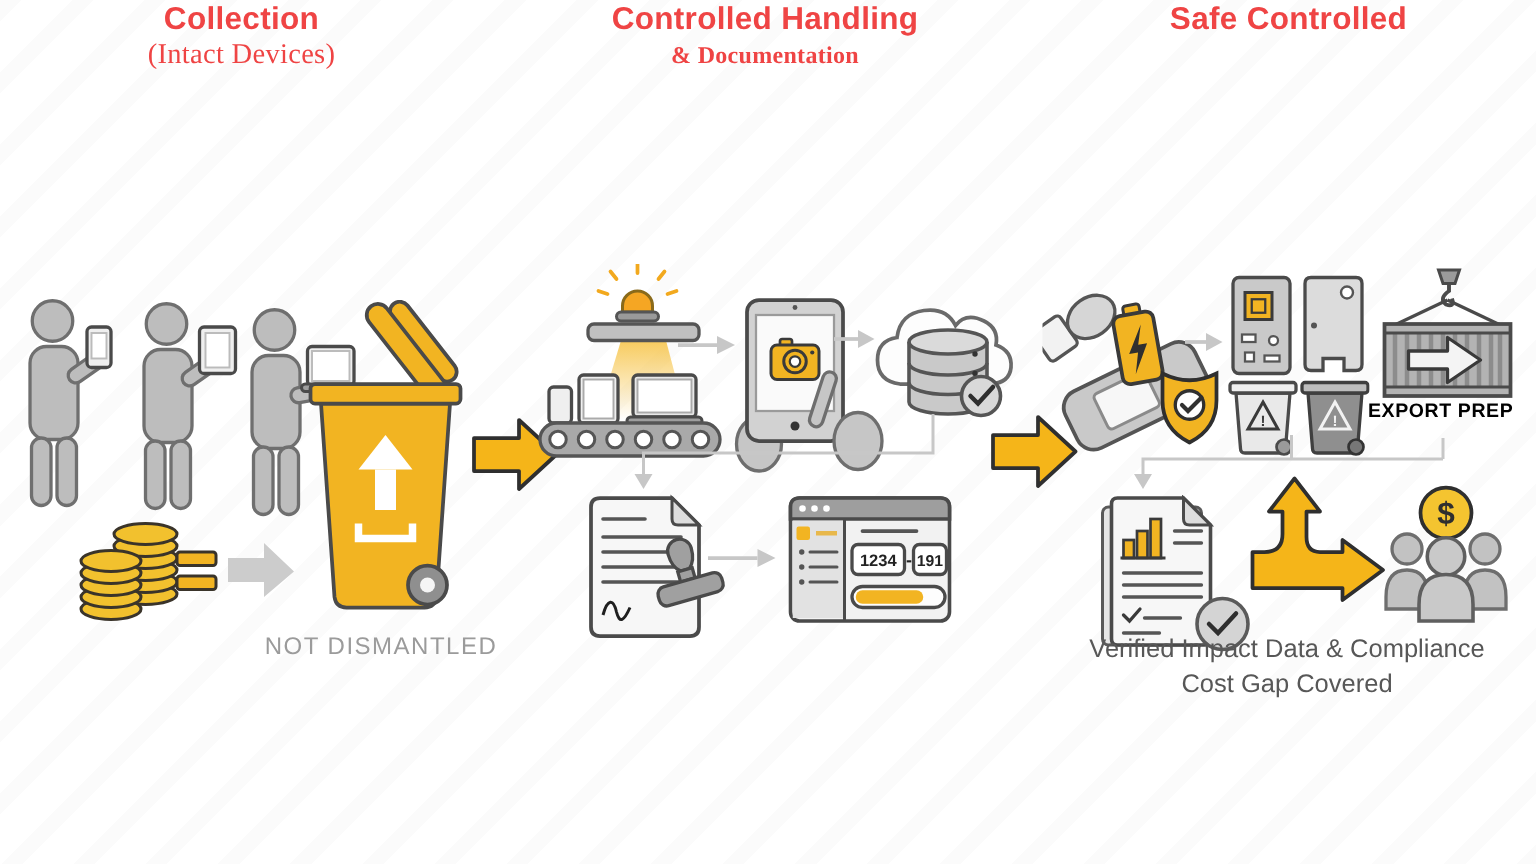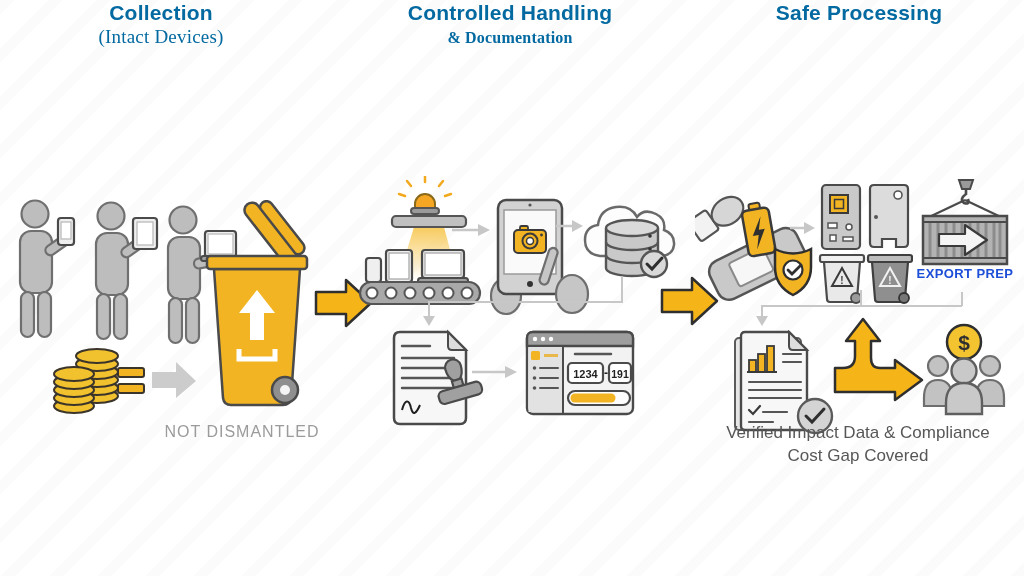--- a/index.html
+++ b/index.html
@@ -6,30 +6,30 @@
   .canvas{
     position:relative;width:1024px;height:576px;background:#ffffff;overflow:hidden;
     font-family:"Liberation Sans",sans-serif;
   }
   .canvas::before{ 
     content:"";position:absolute;inset:0;
     background:repeating-linear-gradient(135deg,rgba(0,0,0,0.015) 0 10px,transparent 10px 34px);
     pointer-events:none;
   }
   .abs{position:absolute;}
-  .stage-title{position:absolute;text-align:center;color:#0369a1;}
+  .stage-title{position:absolute;text-align:center;color:#ef4444;}
   .stage-title .t1{font-size:21px;font-weight:700;line-height:25px;letter-spacing:.2px;}
   .stage-title .t2{font-size:19px;line-height:24px;letter-spacing:.2px;font-family:Liberation Serif, serif;}
   .stage-title.bold2 .t2{font-weight:700;font-size:16px;line-height:25px;}
   .note-text{
     position:absolute;text-align:center;color:#9B9B9B;font-size:16px;
     font-weight:500;letter-spacing:1px;
   }
   .export-label{
-    position:absolute;text-align:center;color:#1d4ed8;font-size:13px;
+    position:absolute;text-align:left;color:#000000;font-size:13px;
     font-weight:700;letter-spacing:.4px;
   }
   .caption{
     position:absolute;text-align:center;color:#575757;font-size:17px;line-height:23px;
   }
   svg{display:block;}
   svg text{font-family:"Liberation Sans",sans-serif;}
 </style>
 </head>
 <body>
@@ -103,21 +103,21 @@
       </g>
       <path d="M19,69 L105,69 L96,198 Q95,205 88,205 L36,205 Q29,205 28,198 Z" fill="#F2B422" stroke="#4A4A4A" stroke-width="2.5"></path>
       <rect x="12" y="56" width="100" height="13" rx="3" fill="#F2B422" stroke="#4A4A4A" stroke-width="2.5"></rect>
       <polygon points="62,90 80,113 44,113" fill="#FFFFFF"></polygon>
       <rect x="55" y="113" width="14" height="27" fill="#FFFFFF"></rect>
       <path d="M44,149 v10 h36 v-10" fill="none" stroke="#FFFFFF" stroke-width="5"></path>
       <circle cx="90" cy="190" r="13" fill="#8F8F8F" stroke="#4A4A4A" stroke-width="2.5"></circle>
       <circle cx="90" cy="190" r="5" fill="#F5F5F5"></circle>
     </svg>
 
-    <div class="note-text" style="left:132px;top:423px;width:220px;">NOT DISMANTLED</div>
+    <div class="note-text" style="left:144px;top:423px;width:220px;">NOT DISMANTLED</div>
   </div>
 
   <svg class="abs" style="left:314px;top:276px;" width="60" height="54" viewBox="0 0 60 54">
     <polygon points="2,16 32,16 32,4 57,27 32,50 32,38 2,38" fill="#F5B519" stroke="#2F2F2F" stroke-width="2.5" stroke-linejoin="round"></polygon>
   </svg>
 
   <div>
 
     <div class="stage-title bold2" style="left:348px;top:108;width:324px;">
       <div class="t1">Controlled Handling</div>
@@ -235,21 +235,21 @@
     </svg>
   </div>
 
   <svg class="abs" style="left:660px;top:274px;" width="60" height="54" viewBox="0 0 60 54">
     <polygon points="2,16 32,16 32,4 57,27 32,50 32,38 2,38" fill="#F5B519" stroke="#2F2F2F" stroke-width="2.5" stroke-linejoin="round"></polygon>
   </svg>
 
   <div>
 
     <div class="stage-title bold2" style="left:700px;top:108;width:318px;">
-      <div class="t1">Safe Processing</div>
+      <div class="t1">Safe Controlled</div>
     </div>
 
     <svg class="abs" style="left:695px;top:185px;" width="125" height="120" viewBox="0 0 125 120">
       <g transform="rotate(-26 62 78)">
         <rect x="14" y="58" width="96" height="42" rx="12" fill="#C9C9C9" stroke="#555555" stroke-width="2.5"></rect>
         <rect x="36" y="66" width="38" height="26" rx="3" fill="#F7F7F7" stroke="#8A8A8A" stroke-width="2"></rect>
       </g>
       <g transform="rotate(-35 30 28)">
         <rect x="-6" y="14" width="22" height="24" rx="3" fill="#F2F2F2" stroke="#555555" stroke-width="2.2"></rect>
         <ellipse cx="33" cy="28" rx="17" ry="13" fill="#D6D6D6" stroke="#555555" stroke-width="2.2"></ellipse>

